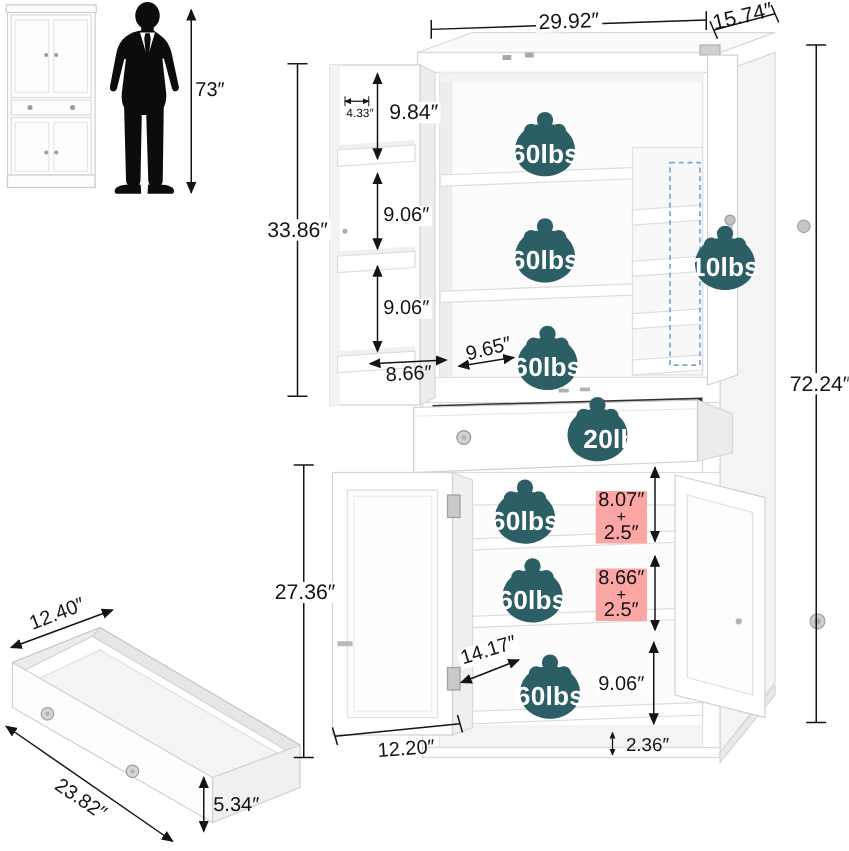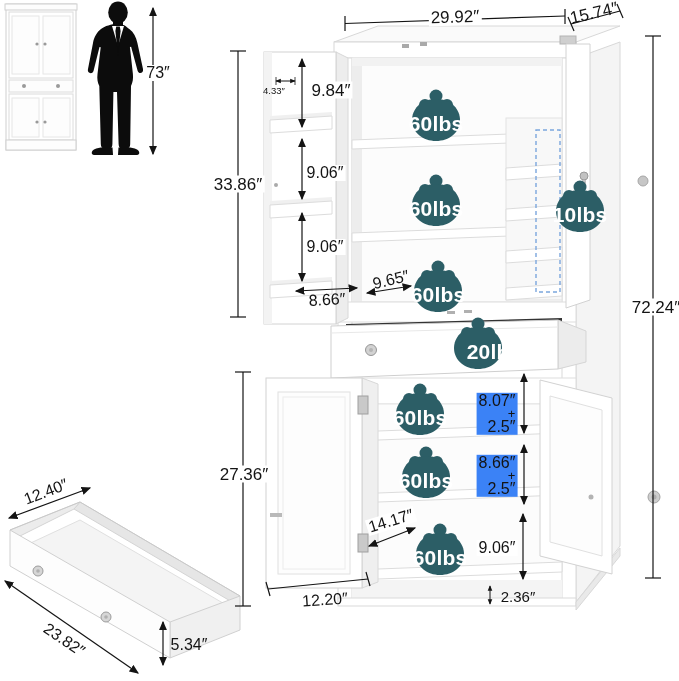--- a/index.html
+++ b/index.html
@@ -3,21 +3,21 @@
 <meta charset="utf-8">
 <style>
   html,body{margin:0;padding:0;background:#fff;}
   #canvas{position:relative;width:679px;height:681px;background:#fff;overflow:hidden;
           font-family:"Liberation Sans",sans-serif;}
   #scene{position:absolute;left:0;top:0;}
   .dim{position:absolute;color:#141414;white-space:nowrap;line-height:1;
        transform:translate(-50%,-50%);}
   .bgw{background:#fff;padding:0 2px;}
   .f17{font-size:17px;} .f16{font-size:16px;} .f15{font-size:15px;} .f9{font-size:9.5px;}
-  .stack{text-align:right;background:#3b82f6;padding:0 2px;}
+  .stack{text-align:center;background:#fca5a5;padding:0 2px;}
   .stack span{display:block;}
   .stack .plus{font-size:13px;line-height:0.8;}
   .badge-label{position:absolute;color:#fff;font-weight:bold;font-size:21px;
        transform:translate(-50%,-50%);letter-spacing:0.2px;}
 </style>
 </head>
 <body>
 
 <div id="canvas">
 
@@ -264,23 +264,23 @@
           <circle cx="-11" cy="-12" r="6"></circle>
           <circle cx="11" cy="-12" r="6"></circle>
       <path d="M0,-18 C-16,-18 -24,-7 -24,3 C-24,15.5 -13,24 0,24 C13,24 24,15.5 24,3 C24,-7 16,-18 0,-18 Z"></path>
         </g>
   </g>
 </svg>
 
 <div class="dim f17 bgw" style="left:455px;top:17px;transform:translate(-50%,-50%) rotate(-2deg);">29.92″</div>
 <div class="dim f17" style="left:594px;top:13px;transform:translate(-50%,-50%) rotate(-13deg);">15.74″</div>
 <div class="dim f17 bgw" style="left:656px;top:307px;">72.24″</div>
-<div class="dim f16 bgw" style="left:158px;top:73px;">73″</div>
+<div class="dim f16 bgw" style="left:168px;top:73px;">73″</div>
 <div class="dim f17 bgw" style="left:238px;top:184px;">33.86″</div>
-<div class="dim f9" style="left:274px;top:91px;">4.33″</div>
+<div class="dim f9" style="left:288px;top:91px;">4.33″</div>
 <div class="dim f17 bgw" style="left:331px;top:90px;">9.84″</div>
 <div class="dim f16 bgw" style="left:325px;top:173px;">9.06″</div>
 <div class="dim f16 bgw" style="left:325px;top:247px;">9.06″</div>
 <div class="dim f16" style="left:327px;top:300px;transform:translate(-50%,-50%) rotate(-3deg);">8.66″</div>
 <div class="dim f16" style="left:391px;top:280px;transform:translate(-50%,-50%) rotate(-14deg);">9.65″</div>
 <div class="dim f17 bgw" style="left:244px;top:474px;">27.36″</div>
 <div class="dim stack" style="left:497px;top:414px;font-size:16px;">
   <span>8.07″</span>
   <span class="plus">+</span>
   <span>2.5″</span>

